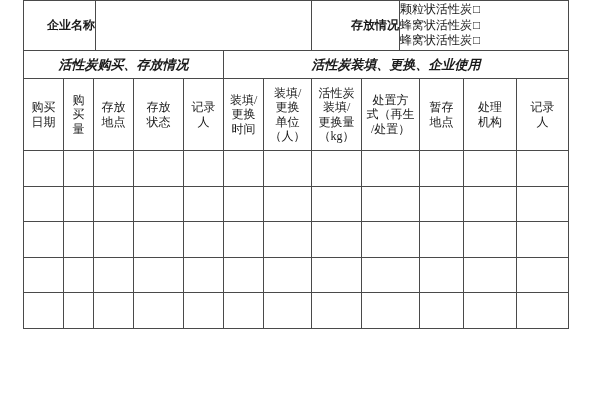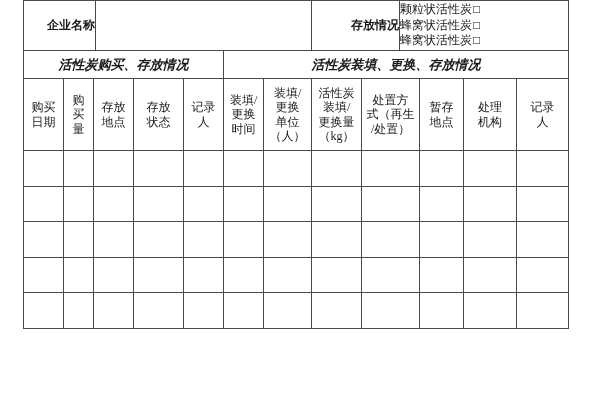--- a/index.html
+++ b/index.html
@@ -101,21 +101,21 @@
         <col style="width:48px">
         <col style="width:50px">
       <col style="width:58px">
         <col style="width:44px">
         <col style="width:53px">
         <col style="width:52px">
     </colgroup>
     <tbody>
         <tr class="sec" style="height:28px">
       <td colspan="5">活性炭购买、存放情况</td>
-      <td colspan="7">活性炭装填、更换、存放情况</td>
+      <td colspan="7">活性炭装填、更换、企业使用</td>
     </tr>
     <tr class="hdr" style="height:72px">
       <th>购买
 日期</th>
       <th>购
 买
 量</th>
       <th>存放
 地点</th>
       <th>存放

